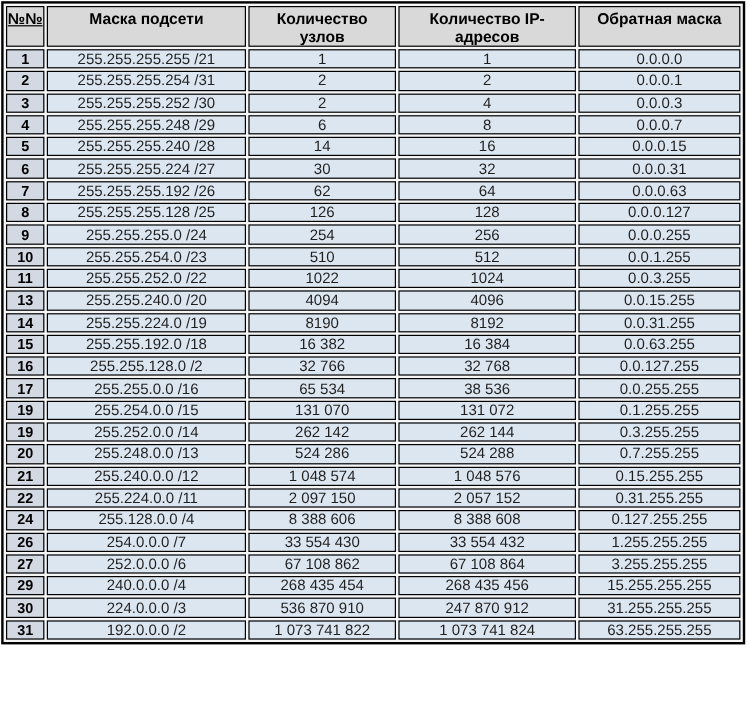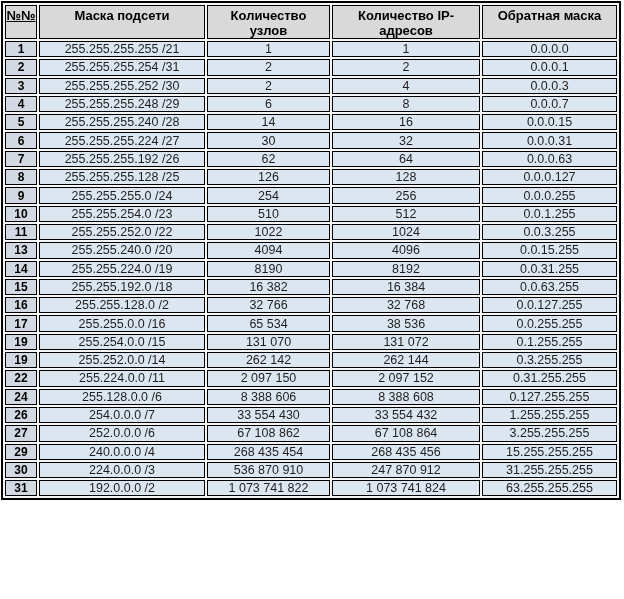--- a/index.html
+++ b/index.html
@@ -209,29 +209,43 @@
           <td>0.1.255.255</td>
         </tr>
         <tr>
           <td class="num">19</td>
           <td>255.252.0.0 /14</td>
           <td>262 142</td>
           <td>262 144</td>
           <td>0.3.255.255</td>
         </tr>
         <tr>
+          <td class="num">20</td>
+          <td>255.248.0.0 /13</td>
+          <td>524 286</td>
+          <td>524 288</td>
+          <td>0.7.255.255</td>
+        </tr>
+        <tr>
+          <td class="num">21</td>
+          <td>255.240.0.0 /12</td>
+          <td>1 048 574</td>
+          <td>1 048 576</td>
+          <td>0.15.255.255</td>
+        </tr>
+        <tr>
           <td class="num">22</td>
           <td>255.224.0.0 /11</td>
           <td>2 097 150</td>
-          <td>2 097 152</td>
+          <td>2 057 152</td>
           <td>0.31.255.255</td>
         </tr>
         <tr>
           <td class="num">24</td>
-          <td>255.128.0.0 /6</td>
+          <td>255.128.0.0 /4</td>
           <td>8 388 606</td>
           <td>8 388 608</td>
           <td>0.127.255.255</td>
         </tr>
         <tr>
           <td class="num">26</td>
           <td>254.0.0.0 /7</td>
           <td>33 554 430</td>
           <td>33 554 432</td>
           <td>1.255.255.255</td>

